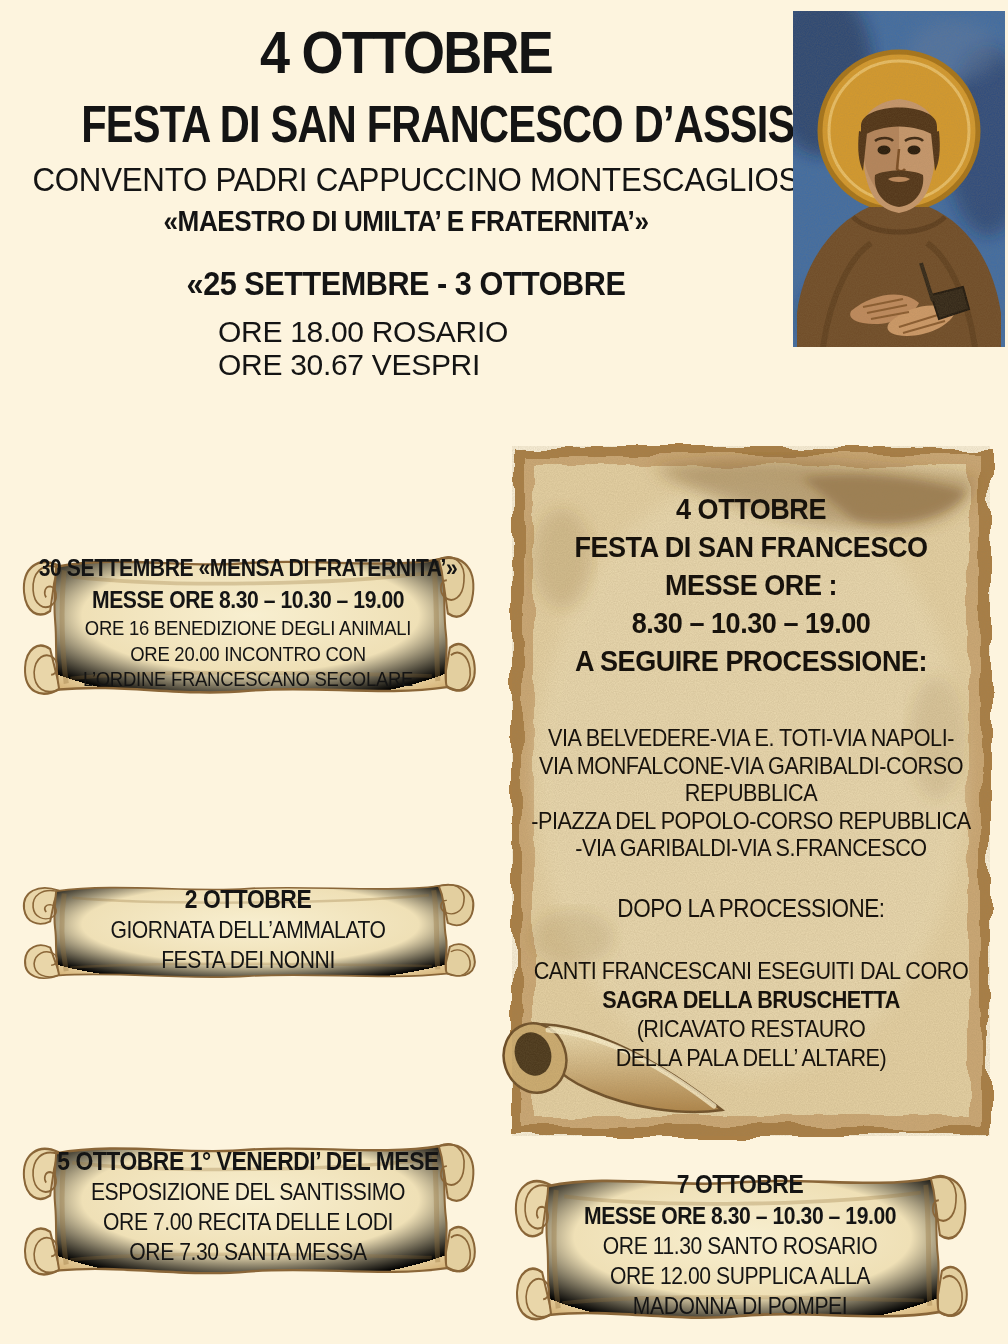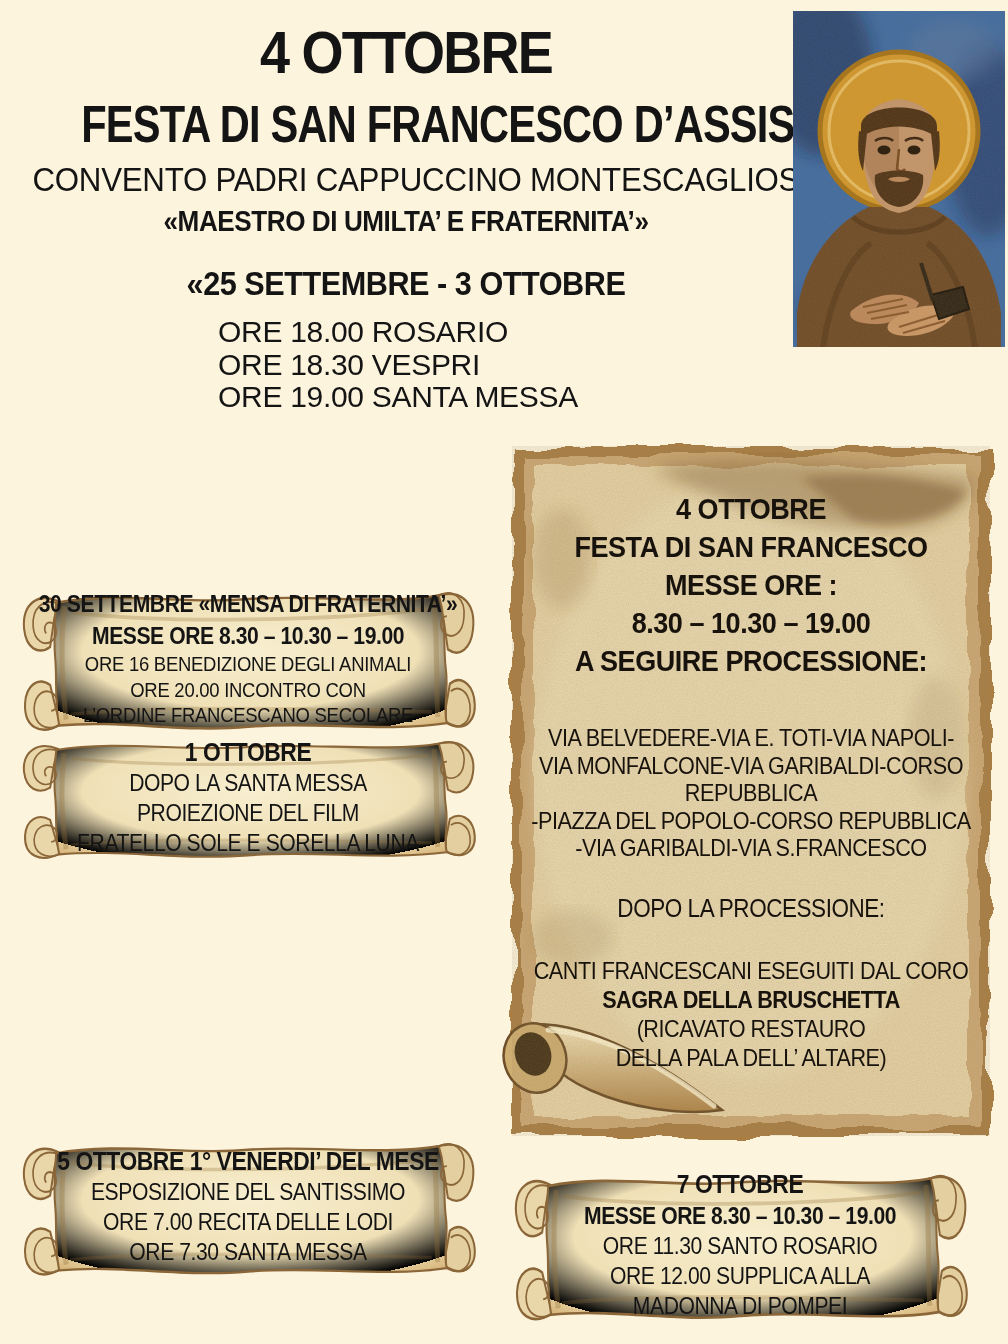--- a/index.html
+++ b/index.html
@@ -101,22 +101,21 @@
 
 <div class="page">
 
   <div class="abs hline h-title">4 OTTOBRE</div>
   <div class="abs hline h-sub">FESTA DI SAN FRANCESCO D’ASSISI</div>
   <div class="abs hline h-conv">CONVENTO PADRI CAPPUCCINO MONTESCAGLIOSO</div>
   <div class="abs hline h-motto">«MAESTRO DI UMILTA’ E FRATERNITA’»</div>
   <div class="abs hline h-period">«25 SETTEMBRE - 3 OTTOBRE</div>
   <div class="abs h-times">
     <div>ORE 18.00 ROSARIO</div>
-    <div>ORE 18.30 VESPRI</div>
-    <div>ORE 19.00 SANTA MESSA</div>
+    <div>ORE 30.67 VESPRI</div>
   </div>
 
   <div class="abs saint">
     <svg viewBox="0 0 212 336" aria-hidden="true">
       <rect width="212" height="336" fill="#3e6ca6"></rect>
       <ellipse cx="28" cy="60" rx="52" ry="85" fill="rgba(18,34,70,0.5)" filter="url(#blur8)"></ellipse>
       <ellipse cx="195" cy="130" rx="42" ry="95" fill="rgba(22,40,78,0.45)" filter="url(#blur8)"></ellipse>
       <ellipse cx="100" cy="305" rx="95" ry="55" fill="rgba(25,45,85,0.35)" filter="url(#blur8)"></ellipse>
       <ellipse cx="160" cy="40" rx="45" ry="30" fill="rgba(90,120,165,0.5)" filter="url(#blur8)"></ellipse>
       <circle cx="106" cy="120" r="79" fill="#d69a2c"></circle>
@@ -141,45 +140,44 @@
       <path d="M58,300 C80,282 110,278 126,292 C118,308 92,316 70,312 C60,310 55,306 58,300 Z" fill="#c08a5d"></path>
       <path d="M96,312 C118,292 148,290 162,302 C154,318 126,328 104,324 C96,322 92,318 96,312 Z" fill="#cf9a68"></path>
       <path d="M70,296 L110,288 M74,302 L114,294 M78,308 L116,301 M106,316 L148,303 M110,322 L152,310" stroke="#8a5a2e" stroke-width="2" fill="none"></path>
       <path d="M138,284 L170,276 L176,298 L146,308 Z" fill="#2f2416" stroke="#1d150c" stroke-width="2"></path>
       <path d="M128,252 L140,290" stroke="#2f2416" stroke-width="4"></path>
       <rect width="212" height="336" fill="#000" filter="url(#grain)" opacity="0.4"></rect>
     </svg>
   </div>
 
 
-  <section class="scroll-sec" style="left:12px;top:572px;width:472px;height:172px">
+  <section class="scroll-sec" style="left:12px;top:536px;width:472px;height:172px">
     <svg class="scroll-bg" viewBox="0 0 470 140" preserveAspectRatio="none" aria-hidden="true">
         <use href="#scrollArt"></use>
       </svg>
     <div class="stx">
       <div class="st-title" style="font-size:24px">30 SETTEMBRE «MENSA DI FRATERNITA’»</div>
       <div class="st-bold">MESSE ORE 8.30 – 10.30 – 19.00</div>
       <div class="st-small">ORE 16 BENEDIZIONE DEGLI ANIMALI</div>
       <div class="st-small">ORE 20.00 INCONTRO CON</div>
       <div class="st-small">L’ORDINE FRANCESCANO SECOLARE</div>
     </div>
   </section>
 
-  <section class="scroll-sec" style="left:12px;top:724px;width:472px;height:146px">
-    <svg class="scroll-bg" viewBox="0 0 470 140" preserveAspectRatio="none" aria-hidden="true">
-        <use href="#scrollArt"></use>
-      </svg>
-    <div class="stx">
-      <div class="st-title">1 OTTOBRE</div>
-      <div class="st-line">DOPO LA SANTA MESSA</div>
-      <div class="st-line">PROIEZIONE DEL FILM</div>
-      <div class="st-line">FRATELLO SOLE E SORELLA LUNA</div>
-    </div>
-  </section>
-
+
+  <section class="scroll-sec" style="left:12px;top:870px;width:472px;height:118px">
+    <svg class="scroll-bg" viewBox="0 0 470 140" preserveAspectRatio="none" aria-hidden="true">
+        <use href="#scrollArt"></use>
+      </svg>
+    <div class="stx">
+      <div class="st-title">2 OTTOBRE</div>
+      <div class="st-line">GIORNATA DELL’AMMALATO</div>
+      <div class="st-line">FESTA DEI NONNI</div>
+    </div>
+  </section>
 
 
   <section class="scroll-sec" style="left:12px;top:1124px;width:472px;height:164px">
     <svg class="scroll-bg" viewBox="0 0 470 140" preserveAspectRatio="none" aria-hidden="true">
         <use href="#scrollArt"></use>
       </svg>
     <div class="stx">
       <div class="st-title">5 OTTOBRE 1° VENERDI’ DEL MESE</div>
       <div class="st-line">ESPOSIZIONE DEL SANTISSIMO</div>
       <div class="st-line">ORE 7.00 RECITA DELLE LODI</div>

